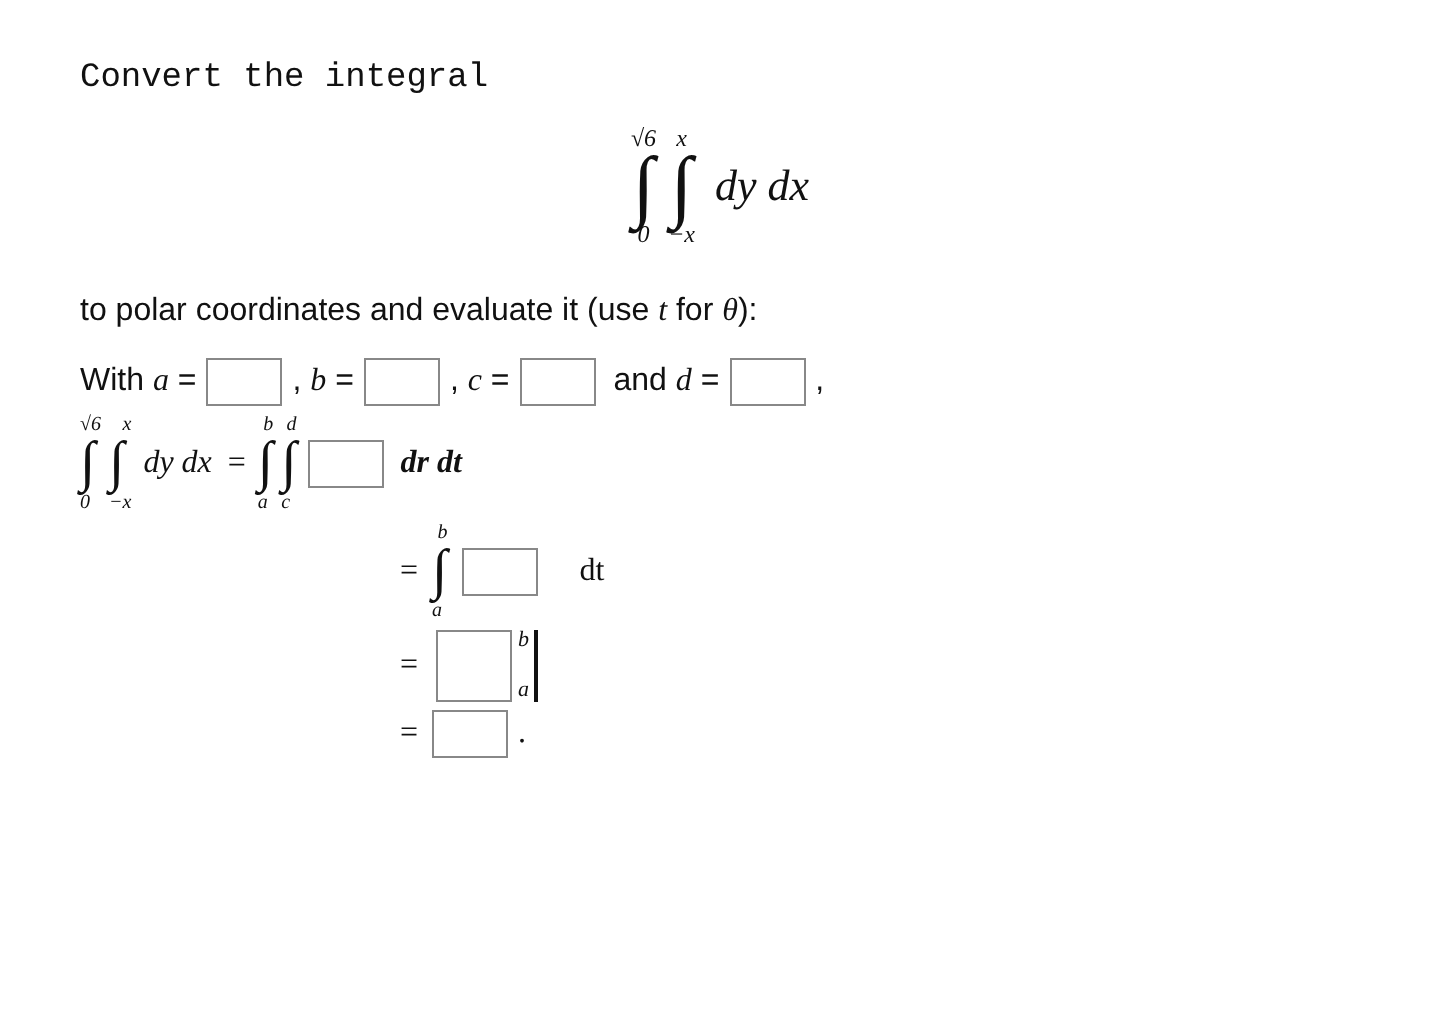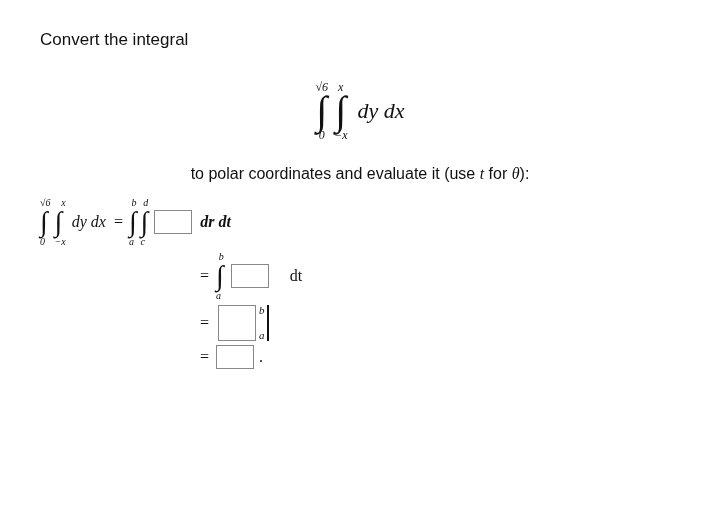--- a/index.html
+++ b/index.html
@@ -7,29 +7,28 @@
       background: #fff;
       font-family: Georgia, 'Times New Roman', serif;
       font-size: 17px;
       color: #111;
       width: 720px;
       min-height: 510px;
       padding: 30px 40px;
     }
     .title {
       font-size: 17px;
-      margin-bottom: 31px;
-      font-family: Liberation Sans, sans-serif;
+      margin-bottom: 14px;
+      font-family: Liberation Mono, monospace;
     }
     .body-text {
       font-family: Arial, sans-serif;
       font-size: 16px;
       margin-bottom: 10px;
       line-height: 1.6;
-      text-align: center;
     }
     .body-text em {
       font-style: italic;
       font-family: Georgia, serif;
     }
     .input-box {
       display: inline-block;
       border: 1px solid #888;
       width: 38px;
       height: 24px;
@@ -148,20 +147,31 @@
         <span class="s-bot" style="font-size:12px; font-style:italic; font-family:Georgia;">−x</span>
       </div>
       <span style="margin-left:8px; font-style:italic; font-family:Georgia; font-size:22px;">dy dx</span>
     </div>
   </div>
 
   <div class="body-text">
     to polar coordinates and evaluate it (use <em>t</em> for <em>θ</em>):
   </div>
 
+  <div class="line-a">
+    <span style="font-family:Arial,sans-serif;">With <span class="math-font">a</span> =</span>
+    <span class="input-box"></span>
+    <span>, <span class="math-font">b</span> =</span>
+    <span class="input-box"></span>
+    <span>, <span class="math-font">c</span> =</span>
+    <span class="input-box"></span>
+    <span style="margin-left:4px;"> and <span class="math-font">d</span> =</span>
+    <span class="input-box"></span>
+    <span>,</span>
+  </div>
 
   <div class="line-b" style="align-items:center; display:flex; gap:2px;">
 
     <div class="int-small-wrap">
       <span class="s-top" style="font-style:italic; font-family:Georgia;">√6</span>
       <span class="s-sym" style="font-size:28px;">∫</span>
       <span class="s-bot" style="font-style:italic; font-family:Georgia;">0</span>
     </div>
     <div class="int-small-wrap" style="margin-left:2px;">
       <span class="s-top" style="font-style:italic; font-family:Georgia;">x</span>

